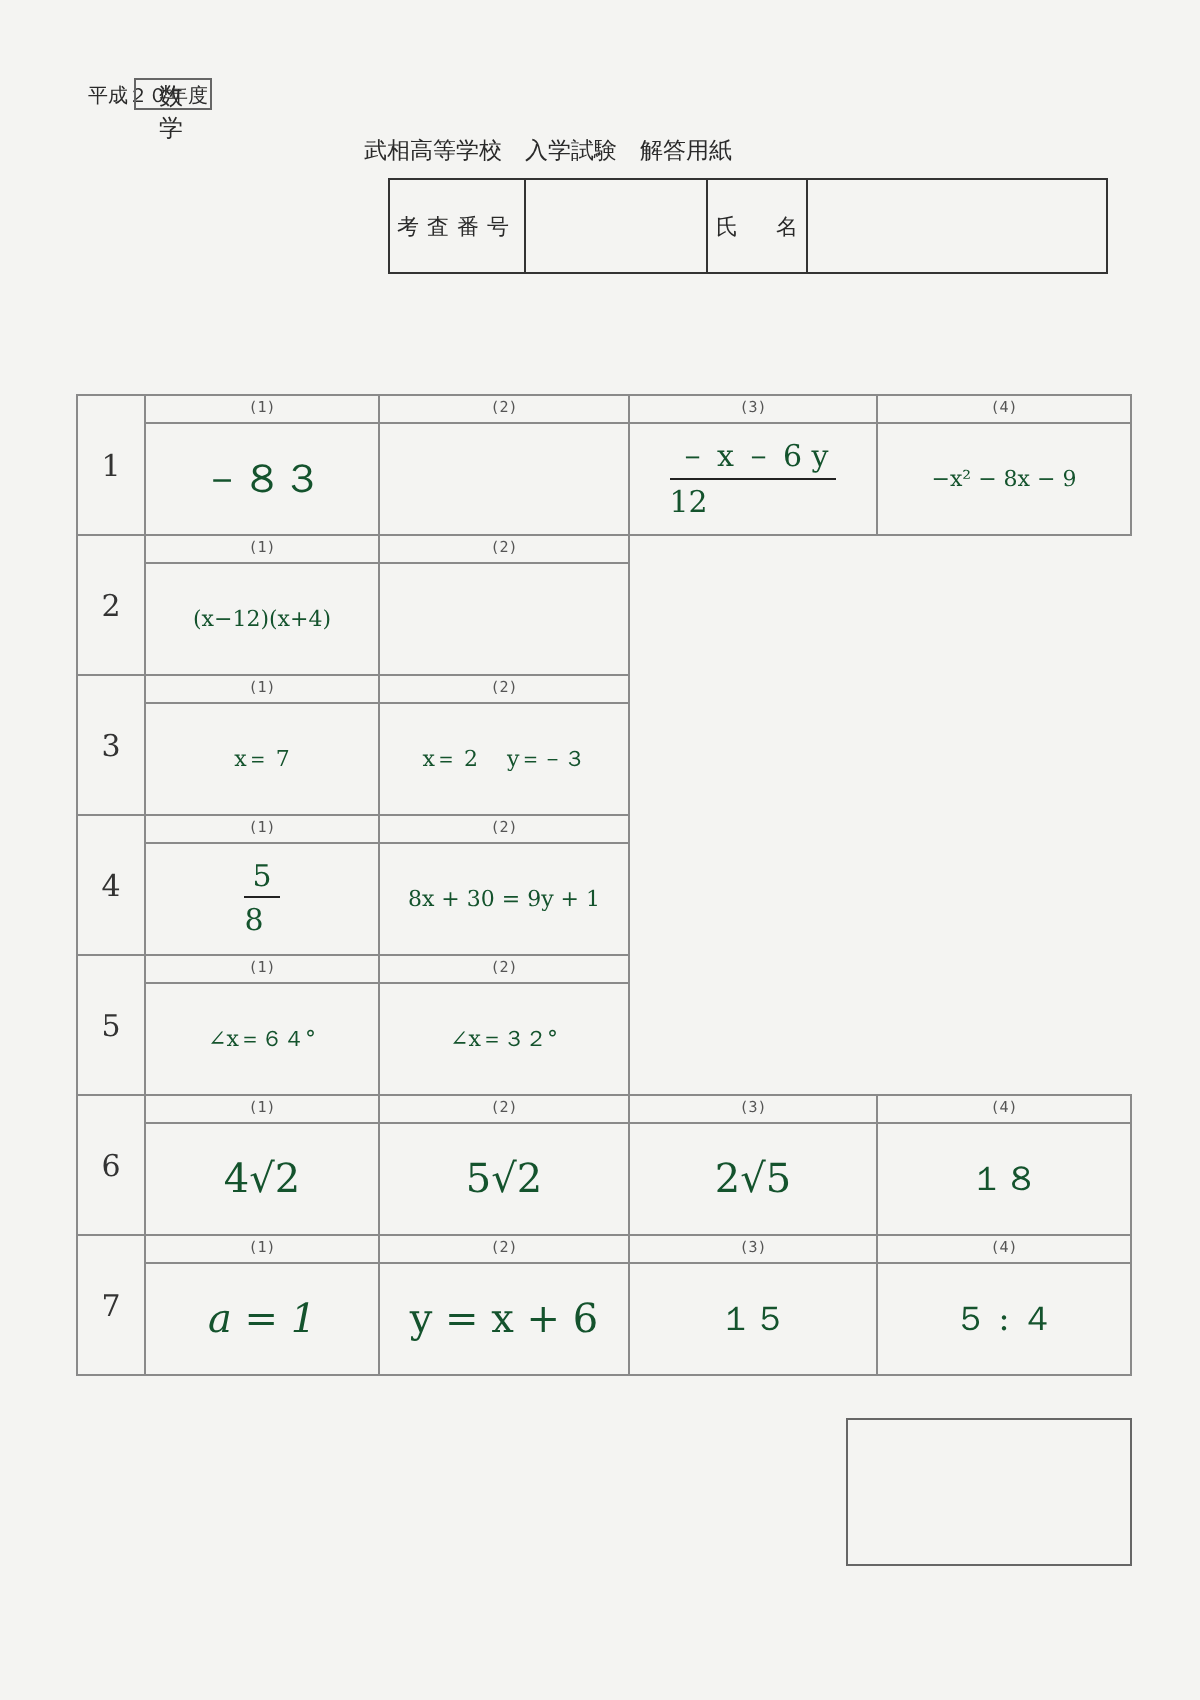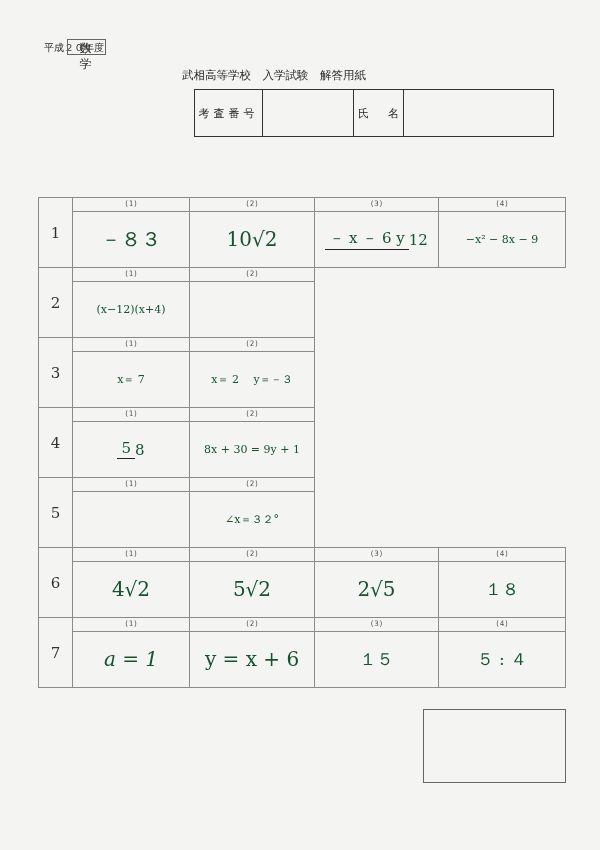--- a/index.html
+++ b/index.html
@@ -30,21 +30,21 @@
   .cell { position: absolute; box-sizing: border-box; }
   .qnum { border: 1px solid #8a8a8a; display: flex; align-items: center; justify-content: center; font-size: 15px; color: #333; }
   .ans { border: 1px solid #8a8a8a; }
   .ans .lbl {
     height: 13px; border-bottom: 1px solid #8a8a8a; font-size: 7.5px; text-align: center; line-height: 12px; color: #555;
     font-family: "DejaVu Sans Mono", monospace;
   }
   .ans .val { position: absolute; top: 13px; left: 0; right: 0; bottom: 0; display: flex; align-items: center; justify-content: center; font-size: 17px; color: #14532d; white-space: pre; }
   .ans .val.big { font-size: 20px; }
   .ans .val.sm { font-size: 11px; text-align: right; }
-  .frac { display: inline-flex; font-size: 15px; }
+  .frac { display: inline-flex; flex-direction: column; font-size: 15px; }
   .frac .num { padding: 0 4px 1px; border-bottom: 1.3px solid #222; white-space: pre; }
   .frac .den { padding-top: 2px; }
   i { font-style: italic; }
 
   .scorebox { left: 423px; top: 709px; width: 143px; height: 74px; border: 1.2px solid #666; box-sizing: border-box; }
 </style>
 </head>
 <body>
 
 <div class="abs year">平成２０年度</div>
@@ -63,21 +63,20 @@
 
 <div class="abs grid">
 
   <div class="cell qnum" style="left:0;top:0;width:35px;height:71px">1</div>
   <div class="cell ans" style="left:34px;top:0;width:118px;height:71px">
     <div class="lbl">(1)</div>
     <div class="val big">－８３</div>
   </div>
   <div class="cell ans" style="left:151px;top:0;width:126px;height:71px">
     <div class="lbl">(2)</div>
-    <div class="val big">10√2</div>
   </div>
   <div class="cell ans" style="left:276px;top:0;width:125px;height:71px">
     <div class="lbl">(3)</div>
     <div class="val">
       <span class="frac">
         <span class="num">－ x － 6 y</span>
         <span class="den">12</span>
       </span>
     </div>
   </div>
@@ -116,20 +115,21 @@
     </div>
   </div>
   <div class="cell ans" style="left:151px;top:210px;width:126px;height:71px">
     <div class="lbl">(2)</div>
     <div class="val sm">8x + 30 = 9y + 1</div>
   </div>
 
   <div class="cell qnum" style="left:0;top:280px;width:35px;height:71px">5</div>
   <div class="cell ans" style="left:34px;top:280px;width:118px;height:71px">
     <div class="lbl">(1)</div>
+    <div class="val sm">∠x＝６４°</div>
   </div>
   <div class="cell ans" style="left:151px;top:280px;width:126px;height:71px">
     <div class="lbl">(2)</div>
     <div class="val sm">∠x＝３２°</div>
   </div>
 
   <div class="cell qnum" style="left:0;top:350px;width:35px;height:71px">6</div>
   <div class="cell ans" style="left:34px;top:350px;width:118px;height:71px">
     <div class="lbl">(1)</div>
     <div class="val big">4√2</div>

